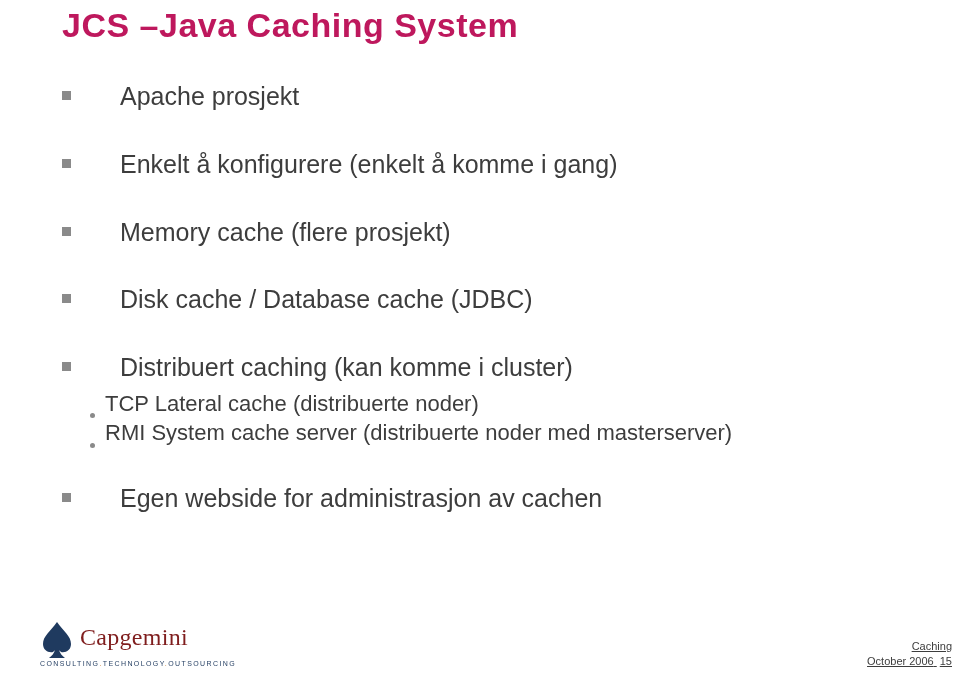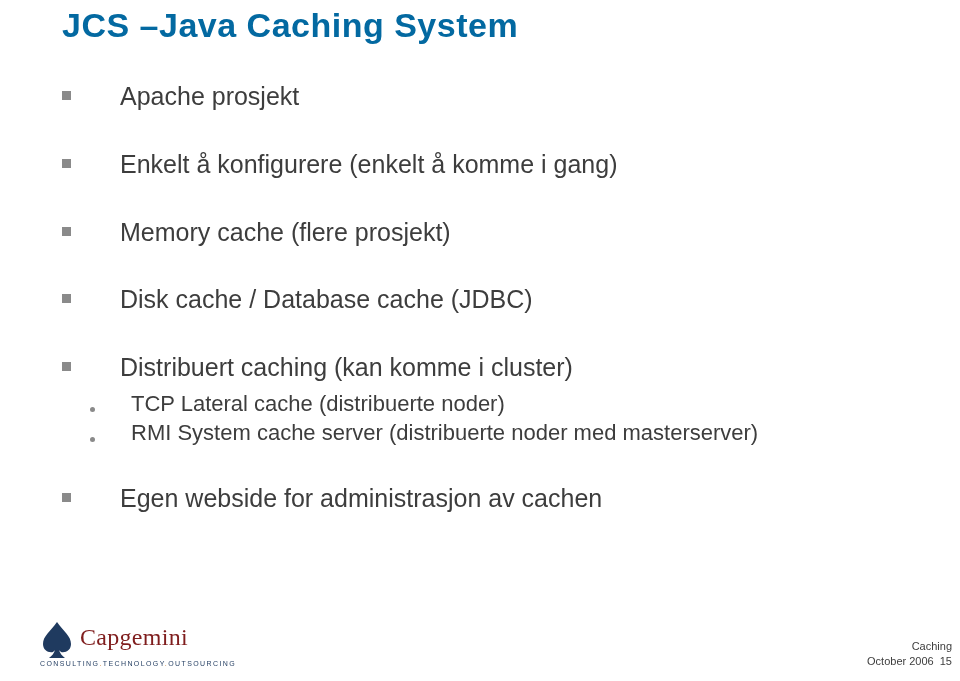--- a/index.html
+++ b/index.html
@@ -1,34 +1,34 @@
 <!DOCTYPE html>
 <html><head>
 <meta charset="utf-8">
 <style>
 * { margin:0; padding:0; box-sizing:border-box; }
 html,body { width:960px; height:681px; background:#fff; font-family:Arial,Helvetica,sans-serif; color:#3d3d3d; position:relative; }
 .page { width:960px; height:681px; position:relative; overflow:hidden; }
-.title { position:absolute; left:62px; top:6px; font-size:34px; font-weight:bold; color:#0369a1; letter-spacing:0.5px; }
+.title { position:absolute; left:62px; top:6px; font-size:34px; font-weight:bold; color:#be185d; letter-spacing:0.5px; }
 .content { position:absolute; left:62px; top:80px; width:830px; }
 .b1 { margin-bottom:34px; }
 .b1-line { display:flex; align-items:flex-start; font-size:25px; line-height:1.35;gap:41px; }
 .sq { display:inline-block; width:9px; height:9px; background:#8a8a8a; flex:none; margin-top:11px; margin-right:8px; }
 .b2 { margin-left:28px; margin-top:4px; }
-.b2-line { display:flex; align-items:center; font-size:22px; line-height:1.35; margin-bottom:0;gap:26px; }
+.b2-line { display:flex; align-items:flex-end; font-size:22px; line-height:1.35; margin-bottom:0; }
 .dot { display:inline-block; width:5px; height:5px; background:#8a8a8a; border-radius:50%; flex:none; margin-top:12px; margin-right:10px; }
 .footer { position:absolute; left:0; bottom:0; width:960px; height:80px; }
 .logo { position:absolute; left:40px; bottom:14px; width:190px; }
 .logo-top { display:flex; align-items:flex-start; }
 .spade { width:34px; height:40px; position:relative; margin-right:6px; }
 .spade svg { width:34px; height:40px; display:block; }
 .brand { font-size:24px; font-weight:normal; color:#7f1d1d; font-family:"Times New Roman",serif; letter-spacing:0.3px; margin-top:4px; }
 .tagline { font-size:7px; letter-spacing:1.4px; color:#1f3a5f; font-family:Arial,sans-serif; margin-top:0; }
 .tagline .sep { color:#c97b2a; }
-.foot-right { position:absolute; right:8px; bottom:12px; text-align:right; font-size:11px; color:#3d3d3d; line-height:1.35; }
+.foot-right { position:absolute; right:8px; bottom:12px; text-align:right; font-size:11px; color:#3d3d3d; line-height:1.35;text-decoration:underline; }
 .foot-right .label { display:block; }
 .foot-right .date { display:inline; }
 .foot-right .pg { display:inline; margin-left:3px; }
 </style>
 </head>
 <body>
 <div class="page">
 
 <h1 class="title">JCS –Java Caching System</h1>
 

